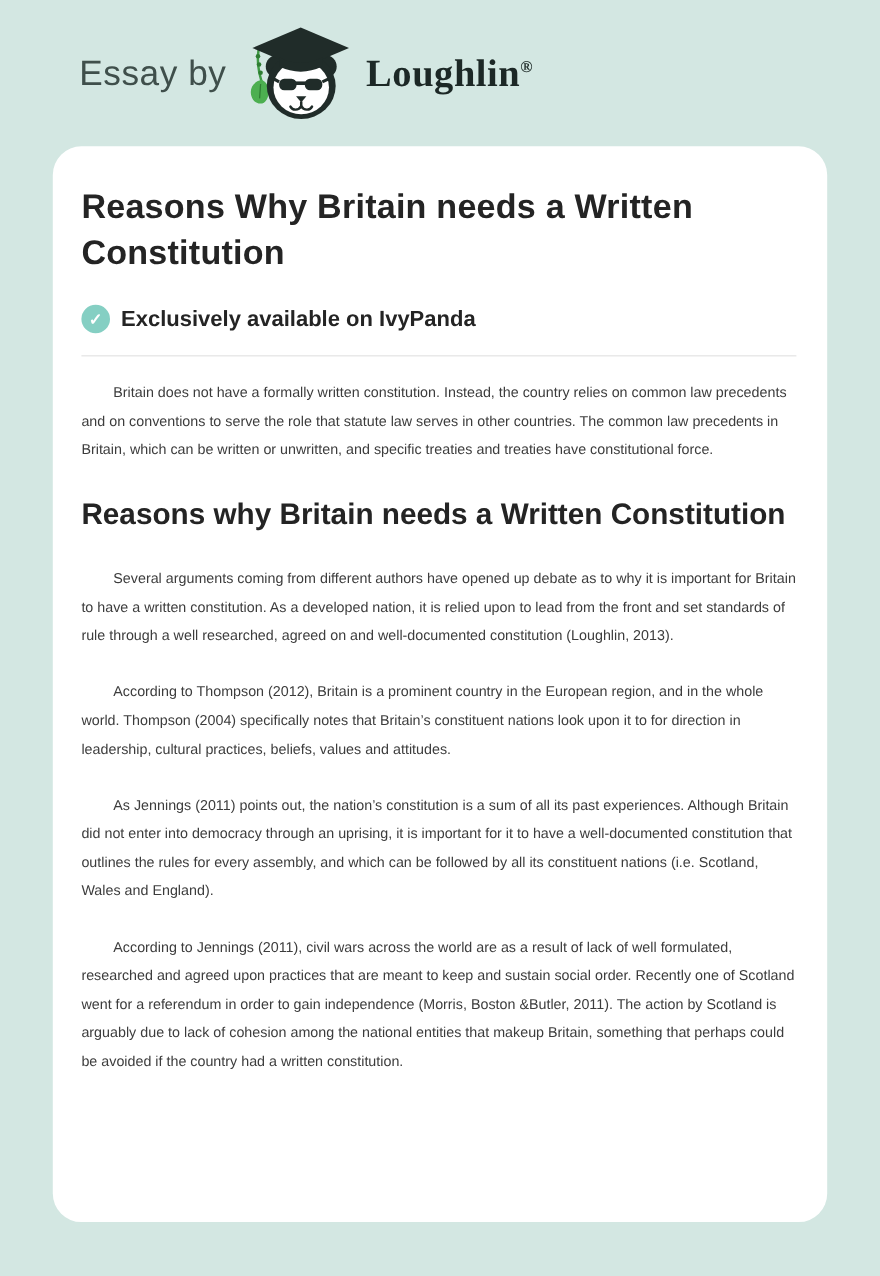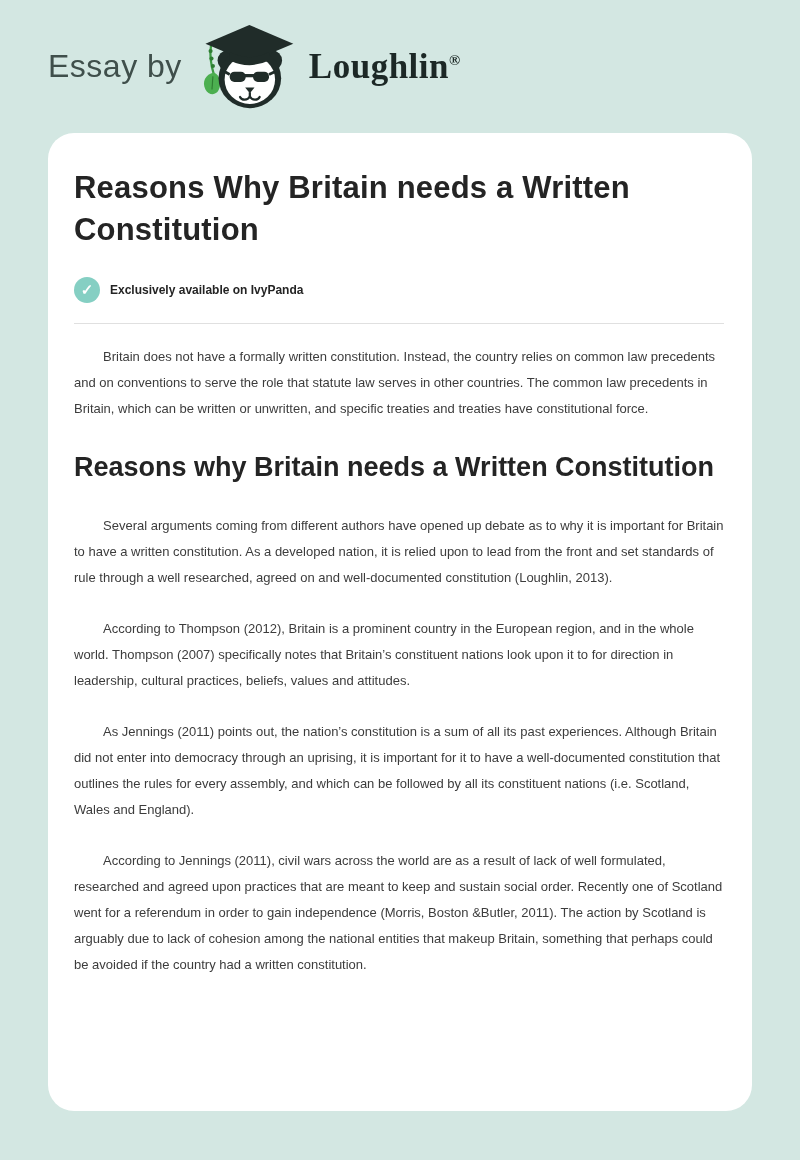--- a/index.html
+++ b/index.html
@@ -11,21 +11,21 @@
     font-family: "Liberation Sans", sans-serif;
     overflow: hidden;
   }
   .page { width: 800px; height: 1160px; }
 
   
   .site-header {
     height: 133px;
     display: flex;
     align-items: center;
-    padding-left: 48px;
+    padding-left: 72px;
     box-sizing: border-box;
     gap: 14px;
   }
   .essay-by {
     font-size: 32px;
     color: #3f4f4b;
     letter-spacing: 0.5px;
   }
   .logo-mark { display: inline-block; line-height: 0; margin-left: 4px; }
   .brand {
@@ -72,21 +72,21 @@
     background: #85cfc3;
     color: #ffffff;
     display: flex;
     align-items: center;
     justify-content: center;
     font-size: 15px;
     font-weight: 700;
     flex: 0 0 auto;
   }
   .badge-label {
-    font-size: 12px;
+    font-size: 20px;
     font-weight: 700;
     color: #242424;
   }
   .divider {
     border: none;
     border-top: 1px solid #e0e0e0;
     margin: 0 0 20px 0;
   }
   .essay-body p {
     margin: 0 0 25px 0;
@@ -156,19 +156,19 @@
     </div>
 
     <hr class="divider">
 
     <div class="essay-body">
       <p>Britain does not have a formally written constitution. Instead, the country relies on common law precedents and on conventions to serve the role that statute law serves in other countries. The common law precedents in Britain, which can be written or unwritten, and specific treaties and treaties have constitutional force.</p>
 
       <h2 class="section-heading">Reasons why Britain needs a Written Constitution</h2>
 
       <p>Several arguments coming from different authors have opened up debate as to why it is important for Britain to have a written constitution. As a developed nation, it is relied upon to lead from the front and set standards of rule through a well researched, agreed on and well-documented constitution (Loughlin, 2013).</p>
-      <p>According to Thompson (2012), Britain is a prominent country in the European region, and in the whole world. Thompson (2007) specifically notes that Britain’s constituent nations look upon it to for direction in leadership, cultural practices, beliefs, values and attitudes.</p>
+      <p>According to Thompson (2012), Britain is a prominent country in the European region, and in the whole world. Thompson (2004) specifically notes that Britain’s constituent nations look upon it to for direction in leadership, cultural practices, beliefs, values and attitudes.</p>
       <p>As Jennings (2011) points out, the nation’s constitution is a sum of all its past experiences. Although Britain did not enter into democracy through an uprising, it is important for it to have a well-documented constitution that outlines the rules for every assembly, and which can be followed by all its constituent nations (i.e. Scotland, Wales and England).</p>
       <p>According to Jennings (2011), civil wars across the world are as a result of lack of well formulated, researched and agreed upon practices that are meant to keep and sustain social order. Recently one of Scotland went for a referendum in order to gain independence (Morris, Boston &amp;Butler, 2011). The action by Scotland is arguably due to lack of cohesion among the national entities that makeup Britain, something that perhaps could be avoided if the country had a written constitution.</p>
     </div>
   </main>
 
 </div>
 
 </body></html>

